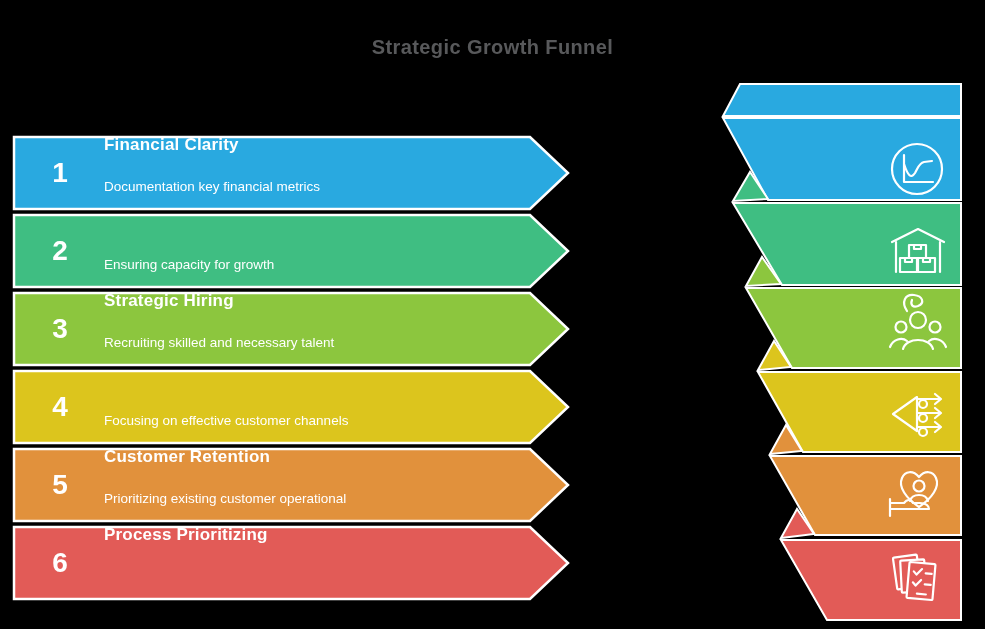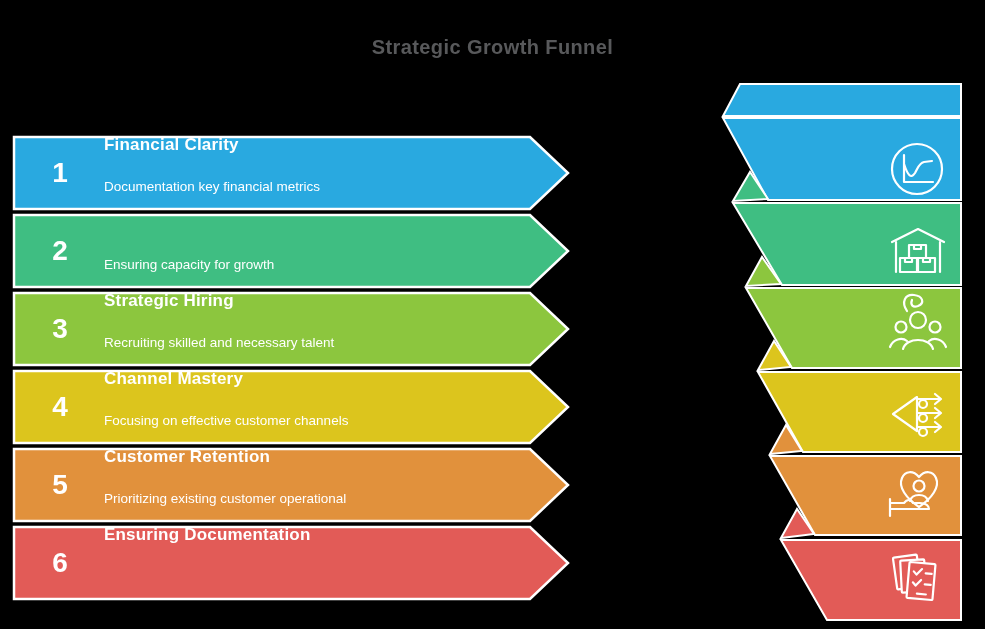--- a/index.html
+++ b/index.html
@@ -46,39 +46,38 @@
     <div class="num">3</div>
     <div class="ttl">Strategic Hiring</div>
     <div class="sub">Recruiting skilled and necessary talent</div>
   </div>
 
   <div class="row" style="top:369px">
     <svg class="row-shape" width="562" height="76" viewBox="0 0 562 76">
       <polygon points="2,2 518,2 556,38 518,74 2,74" stroke="#ffffff" stroke-width="2.5" fill="#DCC51D"></polygon>
     </svg>
     <div class="num">4</div>
-    <div class="ttl">Channel Mastery</div>
     <div class="sub">Focusing on effective customer channels</div>
   </div>
 
   <div class="row" style="top:447px">
     <svg class="row-shape" width="562" height="76" viewBox="0 0 562 76">
       <polygon points="2,2 518,2 556,38 518,74 2,74" stroke="#ffffff" stroke-width="2.5" fill="#E1913C"></polygon>
     </svg>
     <div class="num">5</div>
     <div class="ttl">Customer Retention</div>
     <div class="sub">Prioritizing existing customer operational</div>
   </div>
 
   <div class="row" style="top:525px">
     <svg class="row-shape" width="562" height="76" viewBox="0 0 562 76">
       <polygon points="2,2 518,2 556,38 518,74 2,74" stroke="#ffffff" stroke-width="2.5" fill="#E25B57"></polygon>
     </svg>
     <div class="num">6</div>
-    <div class="ttl">Ensuring Documentation</div>
+    <div class="ttl">Process Prioritizing</div>
   </div>
 
   <svg class="funnel-svg" width="985" height="629" viewBox="0 0 985 629">
 
     <polygon points="740,84 961,84 961,116 723,116" stroke="#ffffff" stroke-width="2" fill="#29A9E0"></polygon>
 
     <polygon points="723,118 961,118 961,200 768,200" stroke="#ffffff" stroke-width="2" fill="#29A9E0"></polygon>
 
     <polygon points="733,201 750,172 768,199" stroke="#ffffff" stroke-width="2" fill="#3FBE82"></polygon>
 

